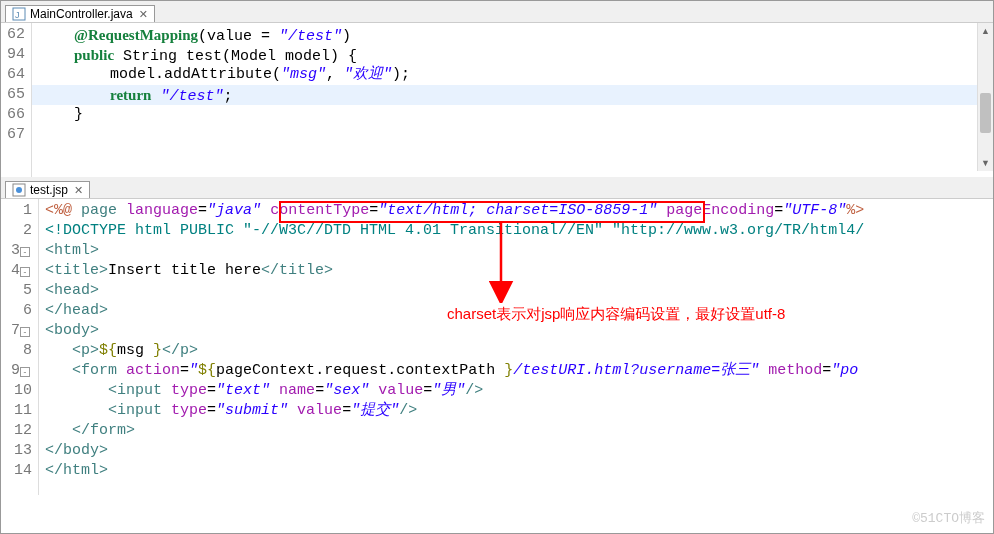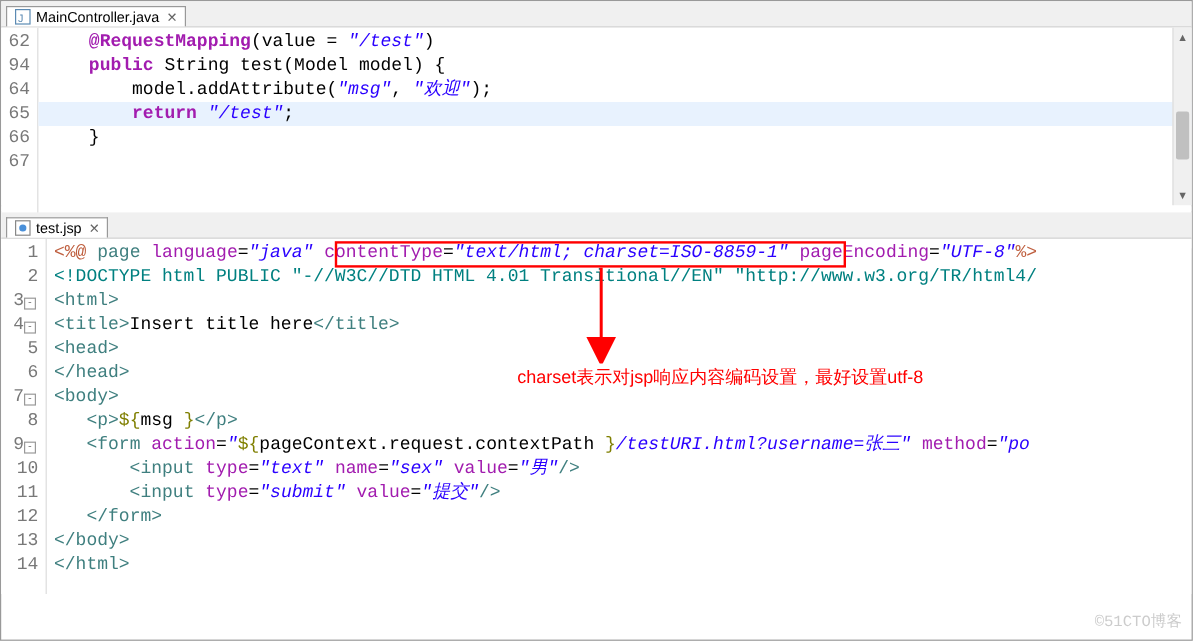--- a/index.html
+++ b/index.html
@@ -7,21 +7,21 @@
 .tab-bar { background: #f0f0f0; border-bottom: 1px solid #ccc; padding: 2px 4px 0 4px; display: flex; align-items: flex-end; height: 22px; }
 .tab { background: #fff; border: 1px solid #999; border-bottom: none; padding: 1px 6px; font-size: 12px; display: flex; align-items: center; gap: 4px; }
 .tab-icon { width: 14px; height: 14px; display: inline-flex; align-items: center; justify-content: center; }
 .close-x { font-size: 11px; color: #666; cursor: pointer; margin-left: 2px; }
 .editor { display: flex; font-family: Consolas, "Courier New", monospace; font-size: 15px; background: #fff; overflow: hidden; }
 .gutter { background: #fff; border-right: 1px solid #ddd; text-align: right; color: #787878; user-select: none; padding: 2px 0; }
 .gutter .ln { padding: 0 6px; height: 20px; line-height: 20px; }
 .code { flex: 1; padding: 2px 0; position: relative; }
 .code .line { height: 20px; line-height: 20px; white-space: pre; padding-left: 6px; }
 .hl { background: #e8f2fe; }
-.kw { color: #a21caf; font-weight: bold; }
+.kw { color: #15803d; font-weight: bold; font-family: Liberation Serif, serif; }
 .str { color: #2a00ff; font-style: italic; }
 .attr-val { color: #2a00ff; font-style: italic; }
 .tag { color: #3f7f7f; }
 .attr { color: #a21caf; }
 .doctype { color: #008080; }
 .jsp-dir { color: #bf5f3f; }
 .el { color: #7f7f00; }
 .fold { display: inline-block; width: 10px; height: 10px; border: 1px solid #999; font-size: 8px; line-height: 8px; text-align: center; color: #666; margin-right: 2px; }
 .splitter { height: 6px; background: #eee; border-top: 1px solid #aaa; border-bottom: 1px solid #aaa; }
 .red-box { border: 2px solid #ff0000; position: absolute; }
@@ -128,16 +128,16 @@
   <div class="red-box" style="left:278px; top:24px; width:426px; height:22px;"></div>
 
   <svg class="arrow-svg" style="left:480px; top:46px; width:60px; height:80px;">
     <defs>
         <marker id="ah" markerWidth="10" markerHeight="10" refX="5" refY="5" orient="auto">
           <path d="M0,0 L10,5 L0,10 z" fill="#ff0000"></path>
         </marker>
       </defs>
     <line x1="20" y1="0" x2="20" y2="70" stroke="#ff0000" stroke-width="2.5" marker-end="url(#ah)"></line>
   </svg>
-  <div class="annotation" style="left:430px; top:128px;">charset表示对jsp响应内容编码设置，最好设置utf-8</div>
+  <div class="annotation" style="left:446px; top:128px;">charset表示对jsp响应内容编码设置，最好设置utf-8</div>
 </div>
 
 <div class="watermark">©51CTO博客</div>
 
 </body></html>

